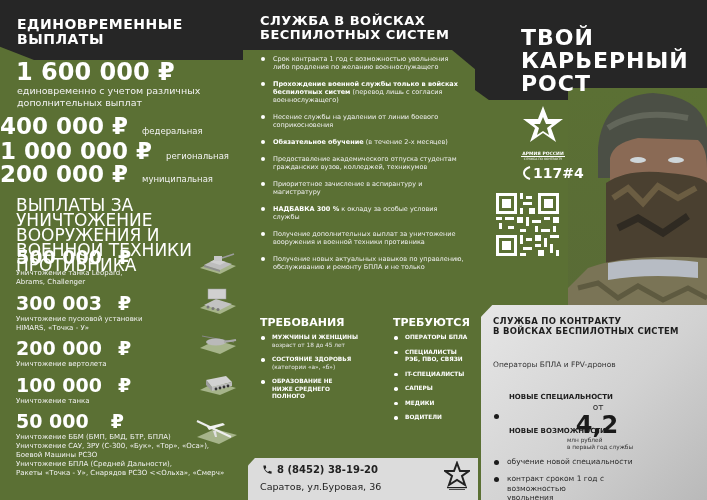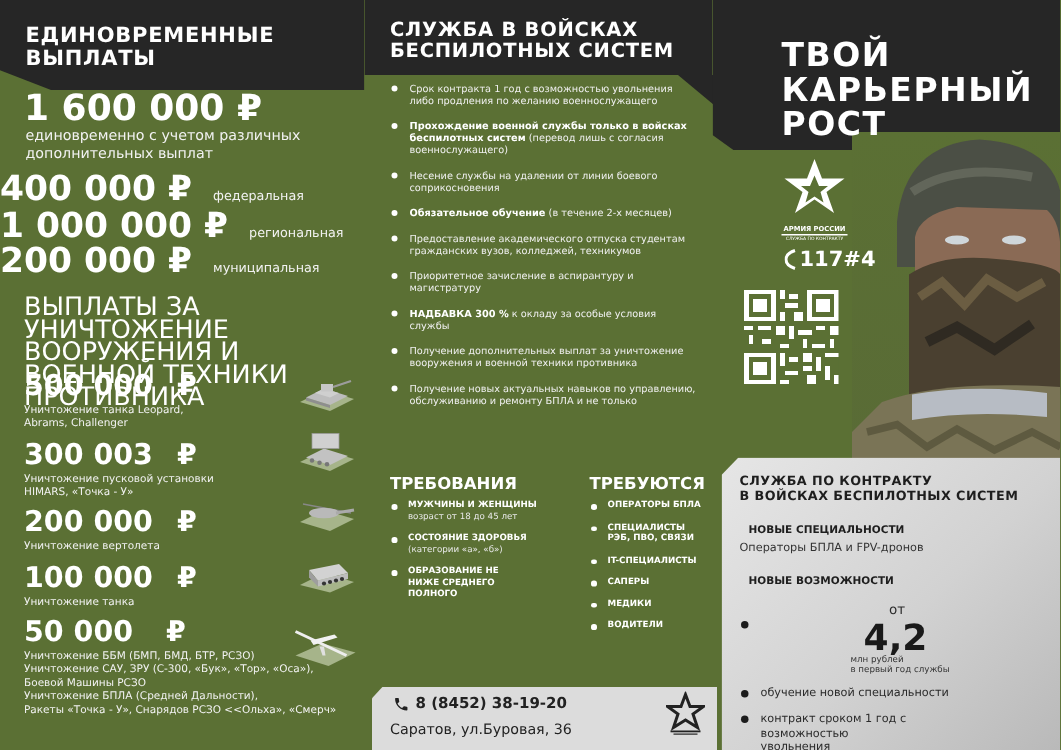--- a/index.html
+++ b/index.html
@@ -60,21 +60,21 @@
   .soldier { position: absolute; left: 568px; top: 88px; width: 139px; height: 222px; overflow: hidden; }
   .right-title { position: absolute; left: 20px; top: 26px; font-size: 22px; line-height: 23px; letter-spacing: 1px; }
   .army-logo { position: absolute; left: 20px; top: 105px; width: 44px; height: 54px; }
   .ussd { position: absolute; left: 22px; top: 165px; font-size: 14px; font-weight: bold; display: flex; align-items: center; }
   .qr { position: absolute; left: 496px; top: 193px; width: 63px; height: 63px; }
 
   .panel { position: absolute; left: 481px; top: 305px; width: 226px; height: 195px;
     background: linear-gradient(135deg, #e6e6e6 0%, #d2d2d2 55%, #b9b9b9 100%);
     clip-path: polygon(5% 0, 100% 0, 100% 100%, 0 100%, 0 6%); color: #222; }
   .panel .ptitle { position: absolute; left: 12px; top: 12px; font-size: 8.5px; line-height: 9.5px; font-weight: bold; text-transform: uppercase; color: #1e1e1e; letter-spacing: 0.3px; }
-  .panel .sub-h { position: absolute; left: 18px; font-size: 7px; font-weight: bold; text-transform: uppercase; color: #1e1e1e; }
+  .panel .sub-h { position: absolute; left: 28px; font-size: 7px; font-weight: bold; text-transform: uppercase; color: #1e1e1e; margin-top: 44px; }
   .panel .sub-t { position: absolute; left: 12px; font-size: 7.5px; color: #333; }
   .panel ul { position: absolute; left: 12px; top: 98px; list-style: none; width: 200px; }
   .panel li { position: relative; padding-left: 14px; font-size: 7.5px; line-height: 9.5px; color: #2a2a2a; margin-bottom: 8px; flex-direction: column; }
   .panel li::before { content: ""; position: absolute; left: 1px; top: 3px; width: 5px; height: 5px; border-radius: 50%; background: #1c1c1c; }
   .panel li.first { display: flex; align-items: center; padding-top: 0; margin-bottom: 6px; }
   .panel li.first::before { top: 11px; }
   .panel .ot { font-size: 9px; margin-right: 4px; }
   .panel .four { font-size: 24px; font-weight: bold; color: #1a1a1a; line-height: 24px; margin-right: 6px; }
   .panel .four-desc { font-size: 5.8px; line-height: 7px; color: #333; }
 </style>
@@ -124,21 +124,21 @@
       <div class="amt"><span>200 000</span><span class="rub">₽</span></div>
       <div class="desc">Уничтожение вертолета</div>
     </div>
     <div class="bounty" style="top:374px;">
       <div class="amt"><span>100 000</span><span class="rub">₽</span></div>
       <div class="desc">Уничтожение танка</div>
     </div>
     <div class="bounty" style="top:410px;">
       <div class="amt"><span>50 000</span><span class="rub" style="margin-left:22px;">₽</span></div>
       <div class="desc">
-        <div>Уничтожение ББМ (БМП, БМД, БТР, РСЗО)</div>
+        <div>Уничтожение ББМ (БМП, БМД, БТР, БПЛА)</div>
         <div>Уничтожение САУ, ЗРУ (С-300, «Бук», «Тор», «Оса»),</div>
         <div>Боевой Машины РСЗО</div>
         <div>Уничтожение БПЛА (Средней Дальности),</div>
         <div>Ракеты «Точка - У», Снарядов РСЗО &lt;&lt;Ольха», «Смерч»</div>
       </div>
     </div>
 
     <svg class="vehicle" style="left:198px; top:250px;" viewBox="0 0 40 26">
       <polygon points="2,18 22,24 38,16 18,10" fill="#a6b48a"></polygon>
       <polygon points="6,15 22,20 34,14 18,9" fill="#bdbdbd"></polygon>

